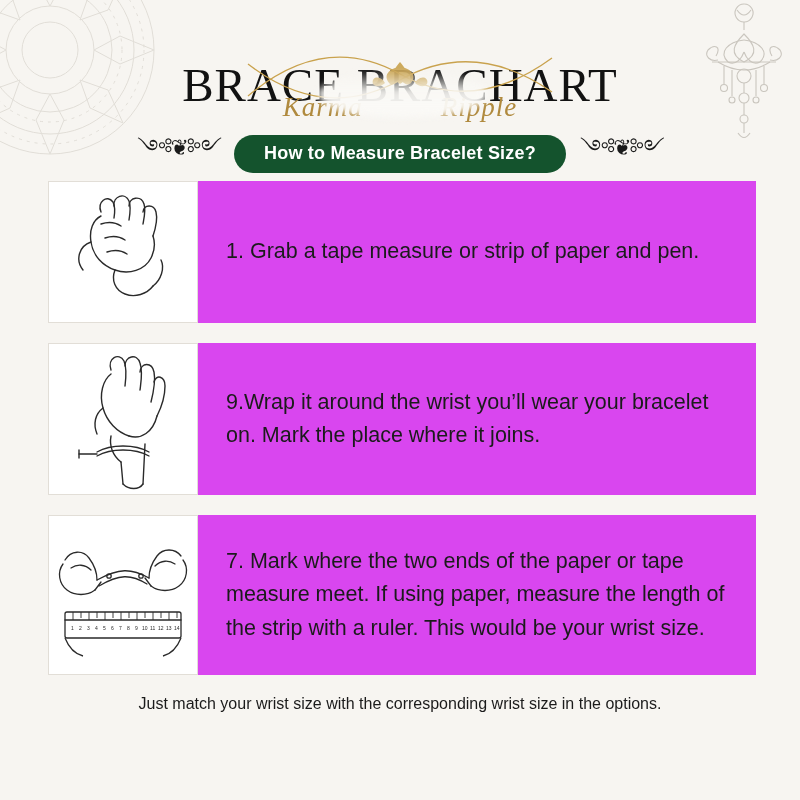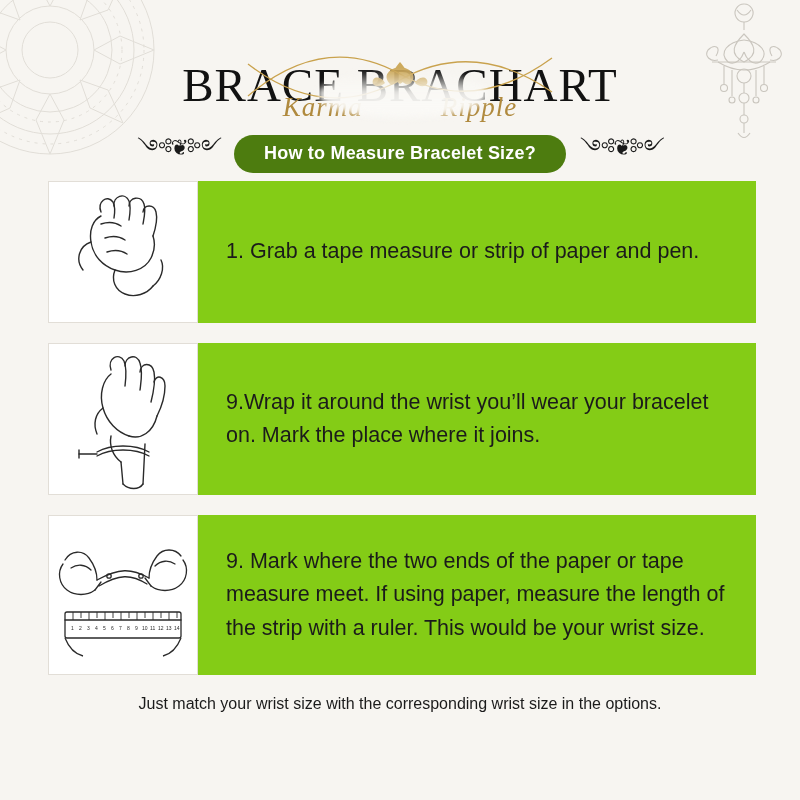--- a/index.html
+++ b/index.html
@@ -86,21 +86,21 @@
     justify-content: center;
     gap: 14px;
   }
   .flourish {
     font-family: "Liberation Serif", serif;
     font-size: 22px;
     color: #1a1a1a;
     letter-spacing: -2px;
   }
   .subtitle-pill {
-    background: #4d7c0f;
+    background: #14532d;
     color: #ffffff;
     border-radius: 22px;
     padding: 8px 30px 9px;
     font-size: 18px;
     font-weight: bold;
     letter-spacing: .2px;
     white-space: nowrap;
   }
 
   
@@ -112,21 +112,21 @@
   }
   .step-illus {
     flex: 0 0 150px;
     height: 142px;
     background: #ffffff;
     border: 1px solid #e2ded7;
     position: relative;
   }
   .step-text-wrap {
     flex: 1;
-    background: #84cc16;
+    background: #d946ef;
     display: flex;
     align-items: center;
     padding: 8px 14px 8px 28px;
   }
   .step-text {
     font-size: 21.5px;
     line-height: 1.55;
     color: #1b1b1b;
   }
   .step:nth-child(2) .step-illus { height: 152px; }
@@ -330,19 +330,19 @@
           <text x="117" y="114">13</text>
             <text x="125" y="114">14</text>
         </g>
         <g fill="none" stroke="#2a2a2a" stroke-width="1.3">
           <path d="M16 122 C20 132 26 138 34 140"></path>
           <path d="M132 122 C128 132 122 138 114 140"></path>
         </g>
       </svg>
     </div>
     <div class="step-text-wrap">
-      <div class="step-text">9. Mark where the two ends of the paper or tape measure meet. If using paper, measure the length of the strip with a ruler. This would be your wrist size.</div>
+      <div class="step-text">7. Mark where the two ends of the paper or tape measure meet. If using paper, measure the length of the strip with a ruler. This would be your wrist size.</div>
     </div>
   </div>
 
 </div>
 
 <div class="footnote">Just match your wrist size with the corresponding wrist size in the options.</div>
 
 </body></html>

